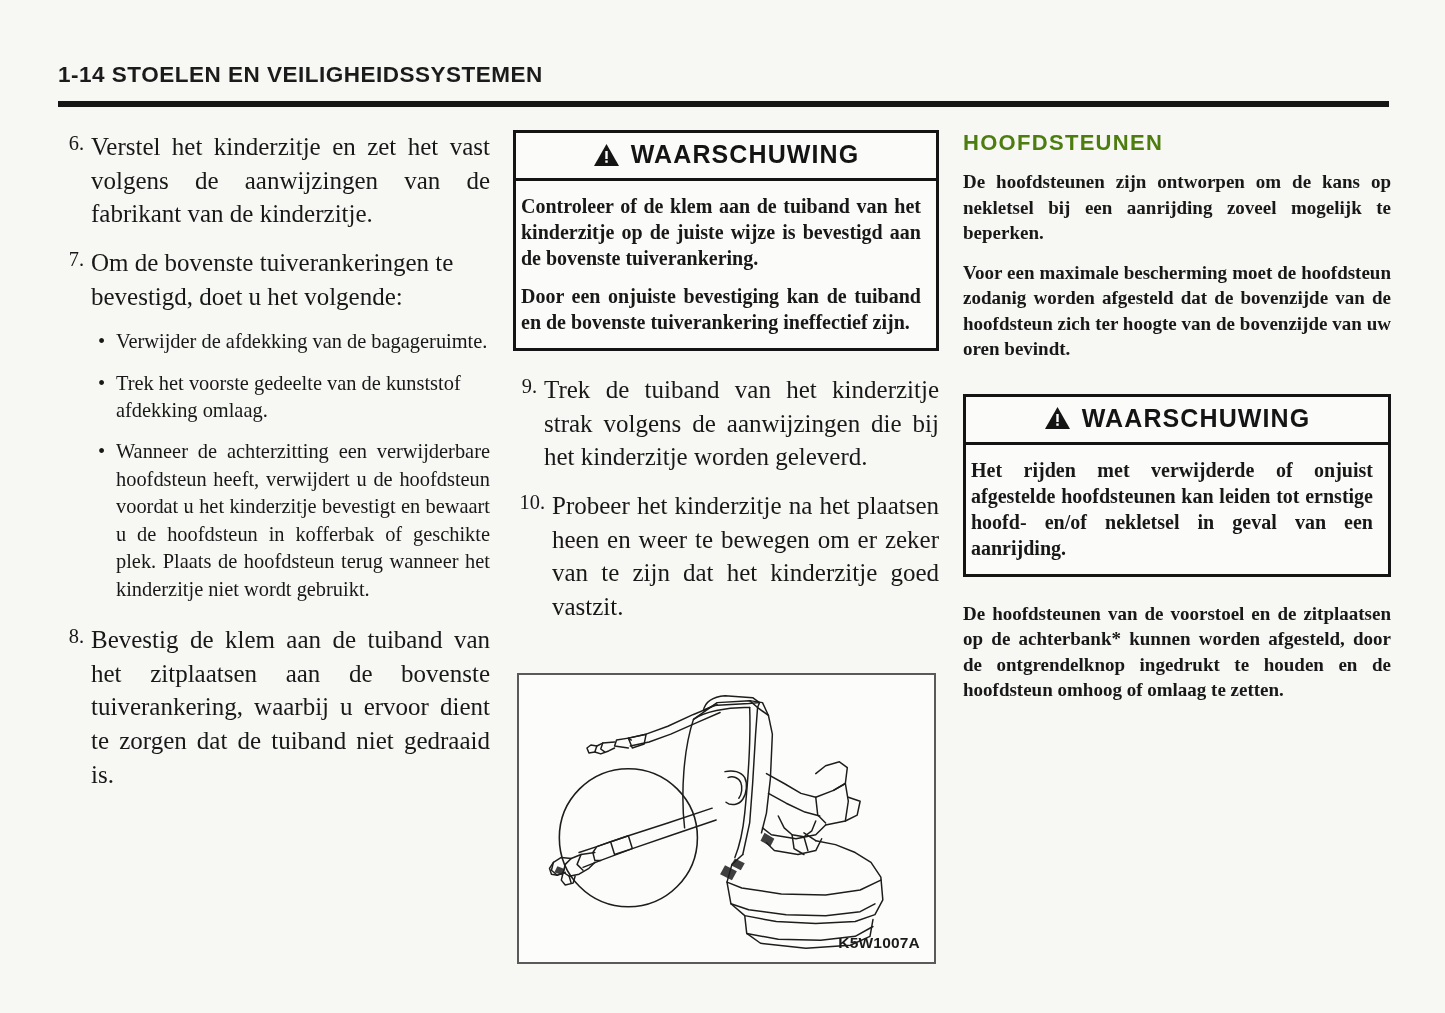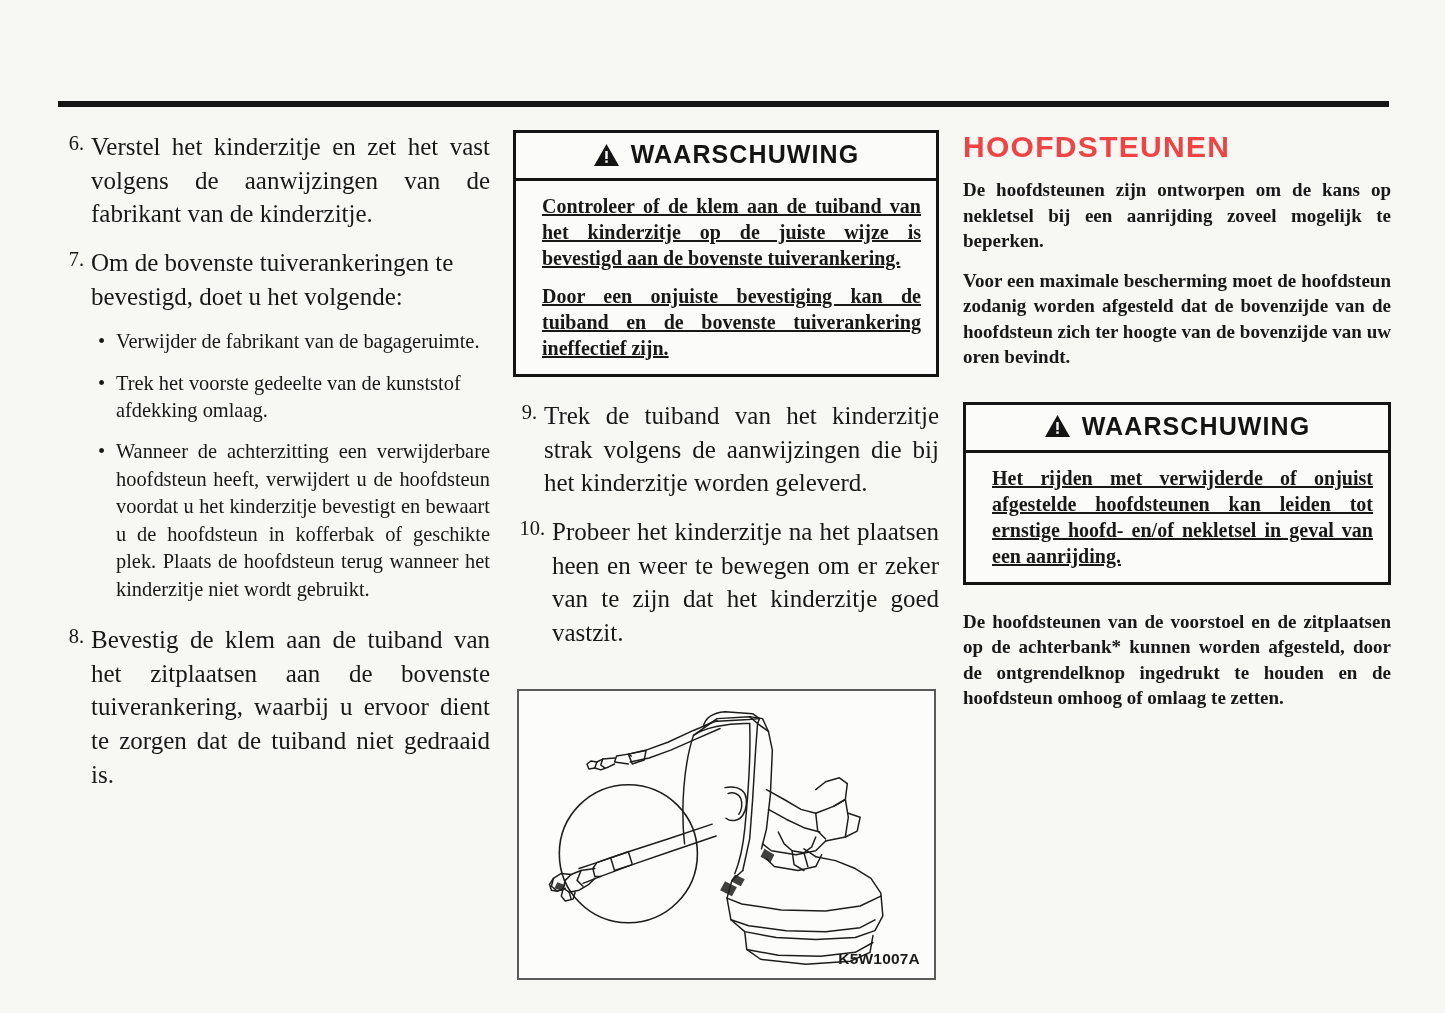--- a/index.html
+++ b/index.html
@@ -132,46 +132,46 @@
     flex: 0 0 auto;
   }
   .warn-tri svg { display: block; }
   .warn-title {
     font-family: "Liberation Sans", "DejaVu Sans", sans-serif;
     font-size: 25px;
     font-weight: 700;
     letter-spacing: 1.1px;
     color: #141414;
   }
-  .warn-body { padding: 12px 15px 13px 26px; text-decoration: underline; }
+  .warn-body { padding: 12px 15px 13px 5px; }
   .warn-body p {
     margin: 0 0 12px 0;
     font-size: 20px;
     line-height: 1.30;
     font-weight: 700;
     text-align: justify;
     text-justify: inter-word;
   }
   .warn-body p:last-child { margin-bottom: 0; }
 
   
   .section-heading {
     font-family: "Liberation Sans", "DejaVu Sans", sans-serif;
-    font-size: 30px;
+    font-size: 22px;
     font-weight: 700;
     letter-spacing: 1.3px;
     margin: 0 0 13px 0;
-    color: #ef4444;
+    color: #4d7c0f;
   }
 
   
   .figure {
     position: absolute;
     left: 517px;
-    top: 689px;
+    top: 673px;
     width: 419px;
     height: 291px;
     border: 2px solid #5a5a5a;
     background: #fcfcfa;
     box-sizing: border-box;
   }
   .figure svg { display: block; width: 100%; height: 100%; }
   .fig-caption {
     position: absolute;
     right: 14px;
@@ -181,38 +181,41 @@
     font-weight: 700;
     color: #1b1b1b;
     letter-spacing: 0.2px;
   }
 </style>
 </head>
 <body>
 
 <div class="page">
 
+  <div class="page-header">
+    <div class="header-title">1-14 STOELEN EN VEILIGHEIDSSYSTEMEN</div>
+  </div>
   <div class="header-rule"></div>
 
   <div class="col col-left">
 
     <div class="num-item">
       <span class="num">6.</span>
       <span class="txt">Verstel het kinderzitje en zet het vast volgens de aanwijzingen van de fabrikant van de kinderzitje.</span>
     </div>
 
     <div class="num-item">
       <span class="num">7.</span>
       <span class="txt nojust">Om de bovenste tuiverankeringen te bevestigd, doet u het volgende:</span>
     </div>
 
     <div class="bullet-list">
       <div class="bullet-item">
         <span class="dot">•</span>
-        <span class="btxt nojust">Verwijder de fabrikant van de bagageruimte.</span>
+        <span class="btxt nojust">Verwijder de afdekking van de bagageruimte.</span>
       </div>
       <div class="bullet-item">
         <span class="dot">•</span>
         <span class="btxt nojust">Trek het voorste gedeelte van de kunststof afdekking omlaag.</span>
       </div>
       <div class="bullet-item">
         <span class="dot">•</span>
         <span class="btxt">Wanneer de achterzitting een verwijderbare hoofdsteun heeft, verwijdert u de hoofdsteun voordat u het kinderzitje bevestigt en bewaart u de hoofdsteun in kofferbak of geschikte plek. Plaats de hoofdsteun terug wanneer het kinderzitje niet wordt gebruikt.</span>
       </div>
     </div>

